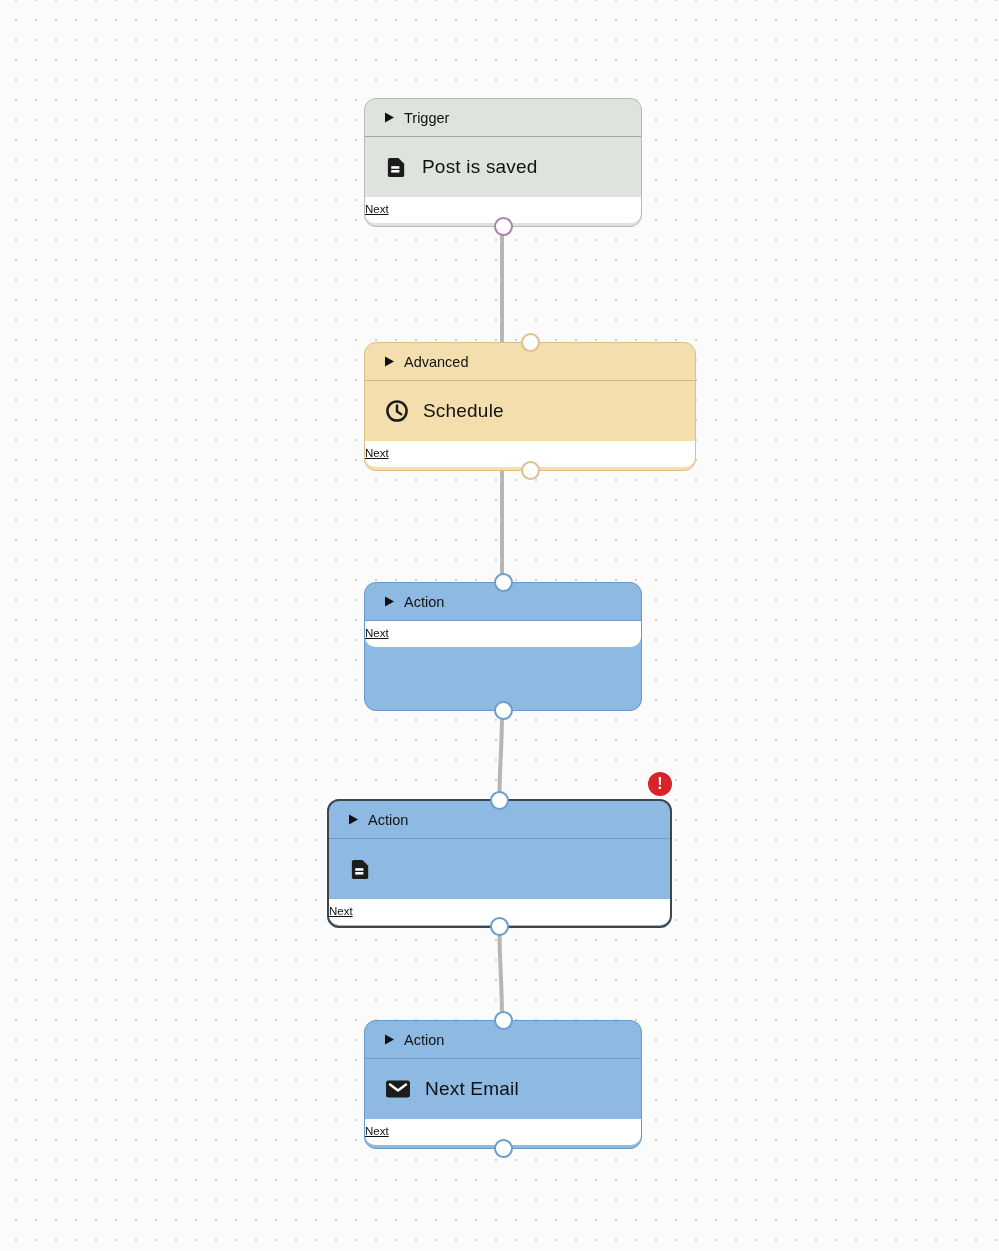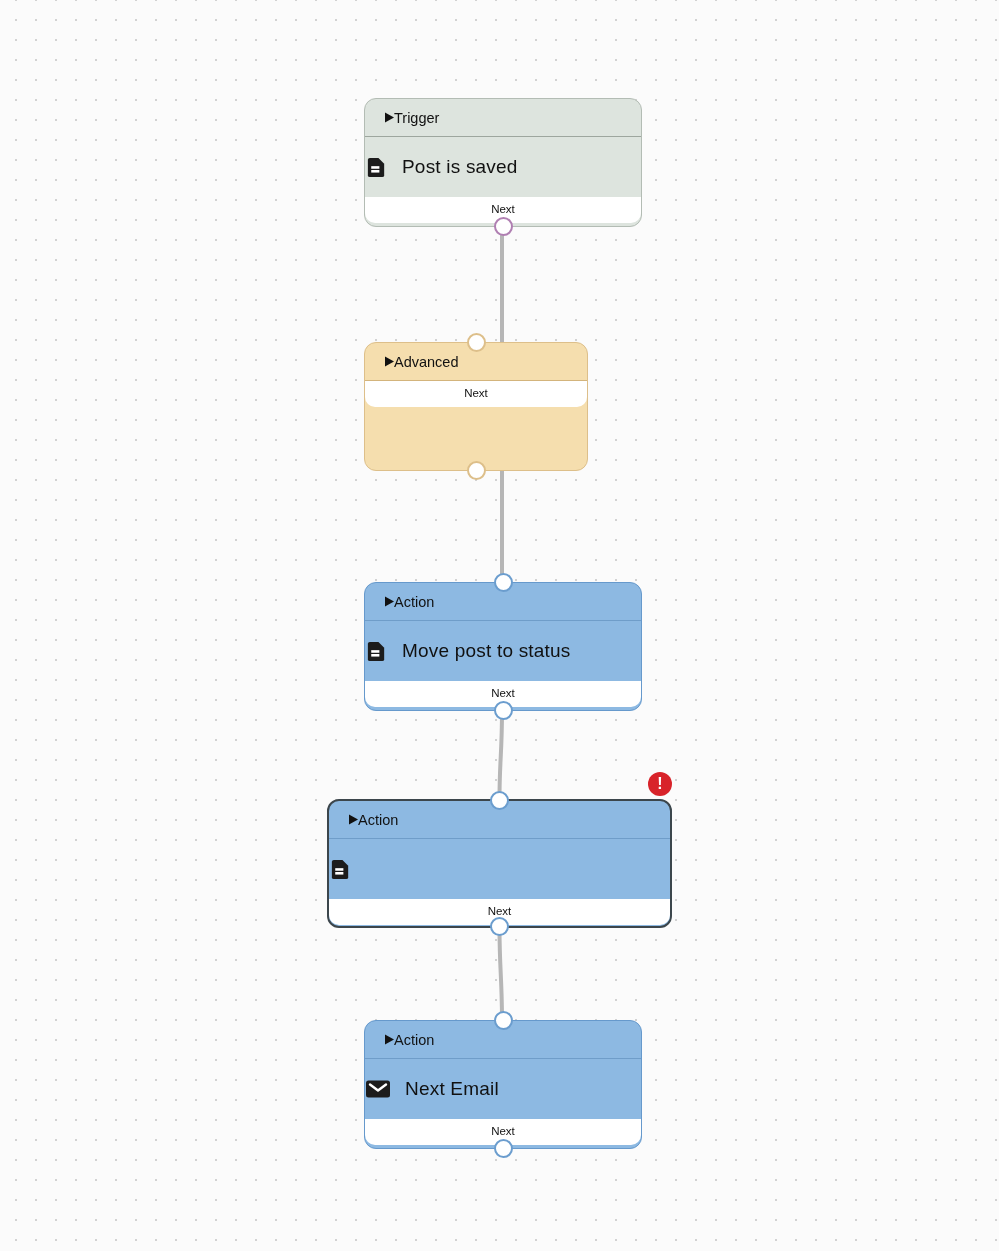--- a/index.html
+++ b/index.html
@@ -22,39 +22,39 @@
     z-index: 2;
     height: 129px;
     background: var(--fill);
     border: 1.5px solid var(--border);
     border-radius: 12px;
   }
   .node.selected { border-width: 2px; }
   .node-header {
     height: 38px;
     display: flex; align-items: center;
-    padding-left: 20px; gap: 0;
+    padding-left: 20px; gap: 10px;
     border-bottom: 1px solid var(--divider);
     font-size: 14.5px;
     border-radius: 11px 11px 0 0;
   }
   .node-body {
     height: 60px;
     display: flex; align-items: center;
-    gap: 14px;
+    padding-left: 20px; gap: 14px;
     font-size: 19px;
     letter-spacing: 0.2px;
   }
   .node-footer {
     height: 26px;
     background: #ffffff;
     border-radius: 0 0 10px 10px;
-    text-align: center;
     font-size: 11.5px;
     line-height: 25px;
+    text-decoration: underline;
   }
   .port {
     position: absolute;
     left: 50%;
     width: 19px; height: 19px;
     margin-left: -9.5px;
     border: 2.5px solid var(--port);
     background: #ffffff;
     border-radius: 50%;
     z-index: 4;
@@ -104,80 +104,79 @@
         </svg>
     </span>
     <span>Post is saved</span>
   </div>
   <div class="node-footer">
     <span>Next</span>
   </div>
   <div class="port port-bottom"></div>
 </div>
 
-<div class="node" style="left: 364px; top: 342px; width: 224px; --fill: #f5deae; --border: #ddbf8a; --divider: #d3b47c; --port: #ddbf8a;">
+<div class="node" style="left: 364px; top: 342px; width: 332px; --fill: #f5deae; --border: #ddbf8a; --divider: #d3b47c; --port: #ddbf8a;">
   <div class="node-header">
     <span class="icon">
       <svg width="9" height="11" viewBox="0 0 9 11">
           <polygon points="0,0.5 9,5.5 0,10.5" fill="#111"></polygon>
         </svg>
     </span>
     <span>Advanced</span>
   </div>
+  <div class="node-body">
+    <span class="icon">
+      <svg width="24" height="24" viewBox="0 0 24 24">
+          <circle cx="12" cy="12" r="9.6" fill="none" stroke="#1c1c1c" stroke-width="2.5"></circle>
+          <path d="M12 6.5 L12 12.5 L16.2 15.2" fill="none" stroke="#1c1c1c" stroke-width="2.5" stroke-linecap="round" stroke-linejoin="round"></path>
+        </svg>
+    </span>
+    <span>Schedule</span>
+  </div>
   <div class="node-footer">
     <span>Next</span>
   </div>
   <div class="port port-top"></div>
   <div class="port port-bottom"></div>
 </div>
 
 <div class="node" style="left: 364px; top: 582px; width: 278px; --fill: #8db9e2; --border: #6699cc; --divider: #6f9dc9; --port: #6b9dce;">
+  <div class="node-header">
+    <span class="icon">
+      <svg width="9" height="11" viewBox="0 0 9 11">
+          <polygon points="0,0.5 9,5.5 0,10.5" fill="#111"></polygon>
+        </svg>
+    </span>
+    <span>Action</span>
+  </div>
+  <div class="node-footer">
+    <span>Next</span>
+  </div>
+  <div class="port port-top"></div>
+  <div class="port port-bottom"></div>
+</div>
+
+<div class="node selected" style="left: 327px; top: 799px; width: 345px; --fill: #8db9e2; --border: #3c464c; --divider: #6f9dc9; --port: #6b9dce;">
+  <div class="error-badge">!</div>
   <div class="node-header">
     <span class="icon">
       <svg width="9" height="11" viewBox="0 0 9 11">
           <polygon points="0,0.5 9,5.5 0,10.5" fill="#111"></polygon>
         </svg>
     </span>
     <span>Action</span>
   </div>
   <div class="node-body">
     <span class="icon">
       <svg width="23" height="23" viewBox="0 0 24 24">
           <path d="M5 2 h9 l6 6 v12 a2 2 0 0 1 -2 2 H5 a2 2 0 0 1 -2 -2 V4 a2 2 0 0 1 2 -2 z" fill="#1c1c1c"></path>
           <rect x="6.5" y="10.6" width="8.5" height="2.7" fill="#fff"></rect>
           <rect x="6.5" y="14.6" width="8.5" height="2.7" fill="#fff"></rect>
         </svg>
     </span>
-    <span>Move post to status</span>
-  </div>
-  <div class="node-footer">
-    <span>Next</span>
-  </div>
-  <div class="port port-top"></div>
-  <div class="port port-bottom"></div>
-</div>
-
-<div class="node selected" style="left: 327px; top: 799px; width: 345px; --fill: #8db9e2; --border: #3c464c; --divider: #6f9dc9; --port: #6b9dce;">
-  <div class="error-badge">!</div>
-  <div class="node-header">
-    <span class="icon">
-      <svg width="9" height="11" viewBox="0 0 9 11">
-          <polygon points="0,0.5 9,5.5 0,10.5" fill="#111"></polygon>
-        </svg>
-    </span>
-    <span>Action</span>
-  </div>
-  <div class="node-body">
-    <span class="icon">
-      <svg width="23" height="23" viewBox="0 0 24 24">
-          <path d="M5 2 h9 l6 6 v12 a2 2 0 0 1 -2 2 H5 a2 2 0 0 1 -2 -2 V4 a2 2 0 0 1 2 -2 z" fill="#1c1c1c"></path>
-          <rect x="6.5" y="10.6" width="8.5" height="2.7" fill="#fff"></rect>
-          <rect x="6.5" y="14.6" width="8.5" height="2.7" fill="#fff"></rect>
-        </svg>
-    </span>
   </div>
   <div class="node-footer">
     <span>Next</span>
   </div>
   <div class="port port-top"></div>
   <div class="port port-bottom"></div>
 </div>
 
 <div class="node" style="left: 364px; top: 1020px; width: 278px; --fill: #8db9e2; --border: #6699cc; --divider: #6f9dc9; --port: #6b9dce;">
   <div class="node-header">

